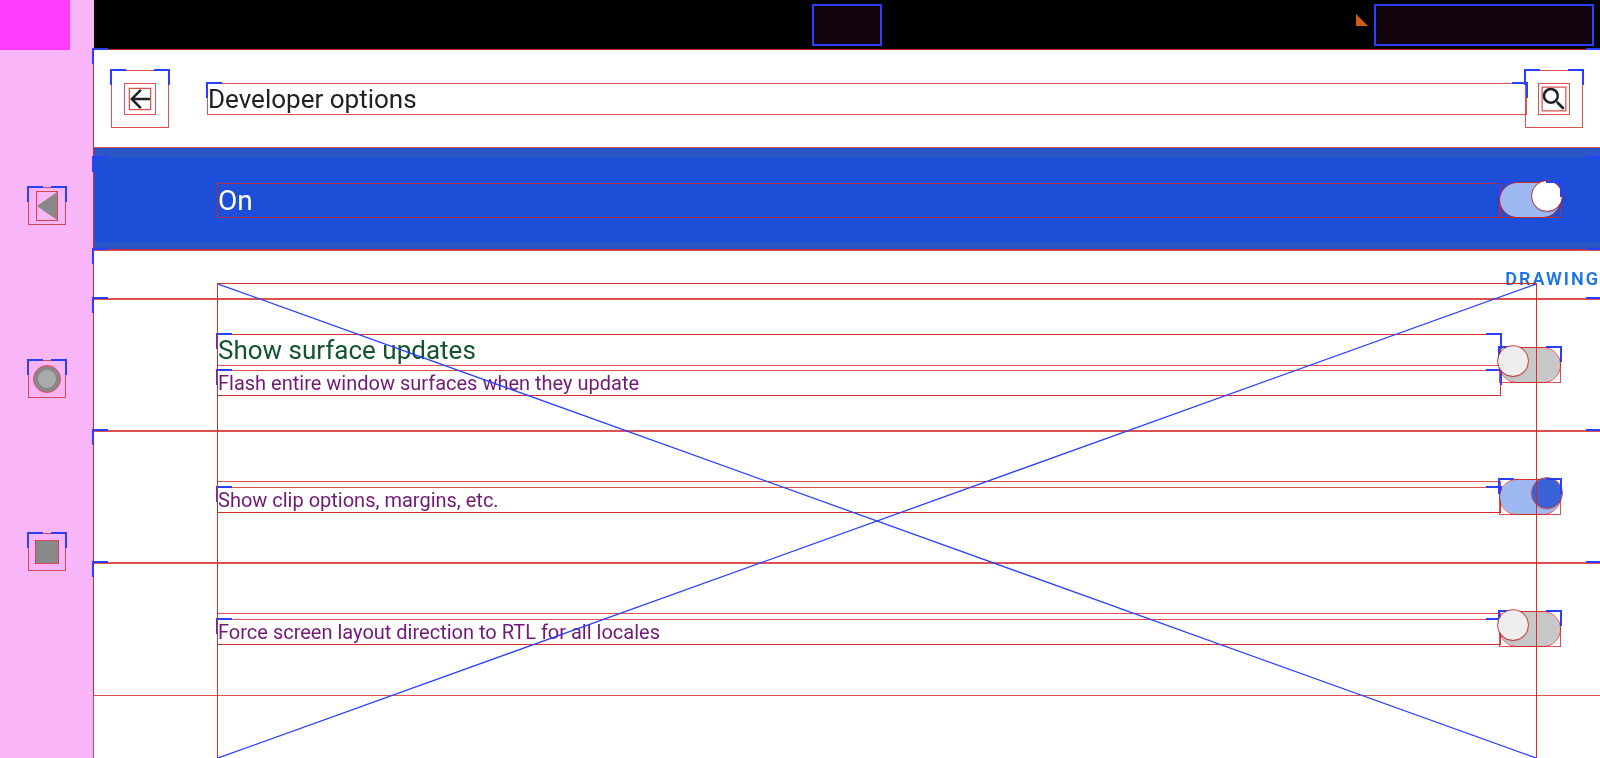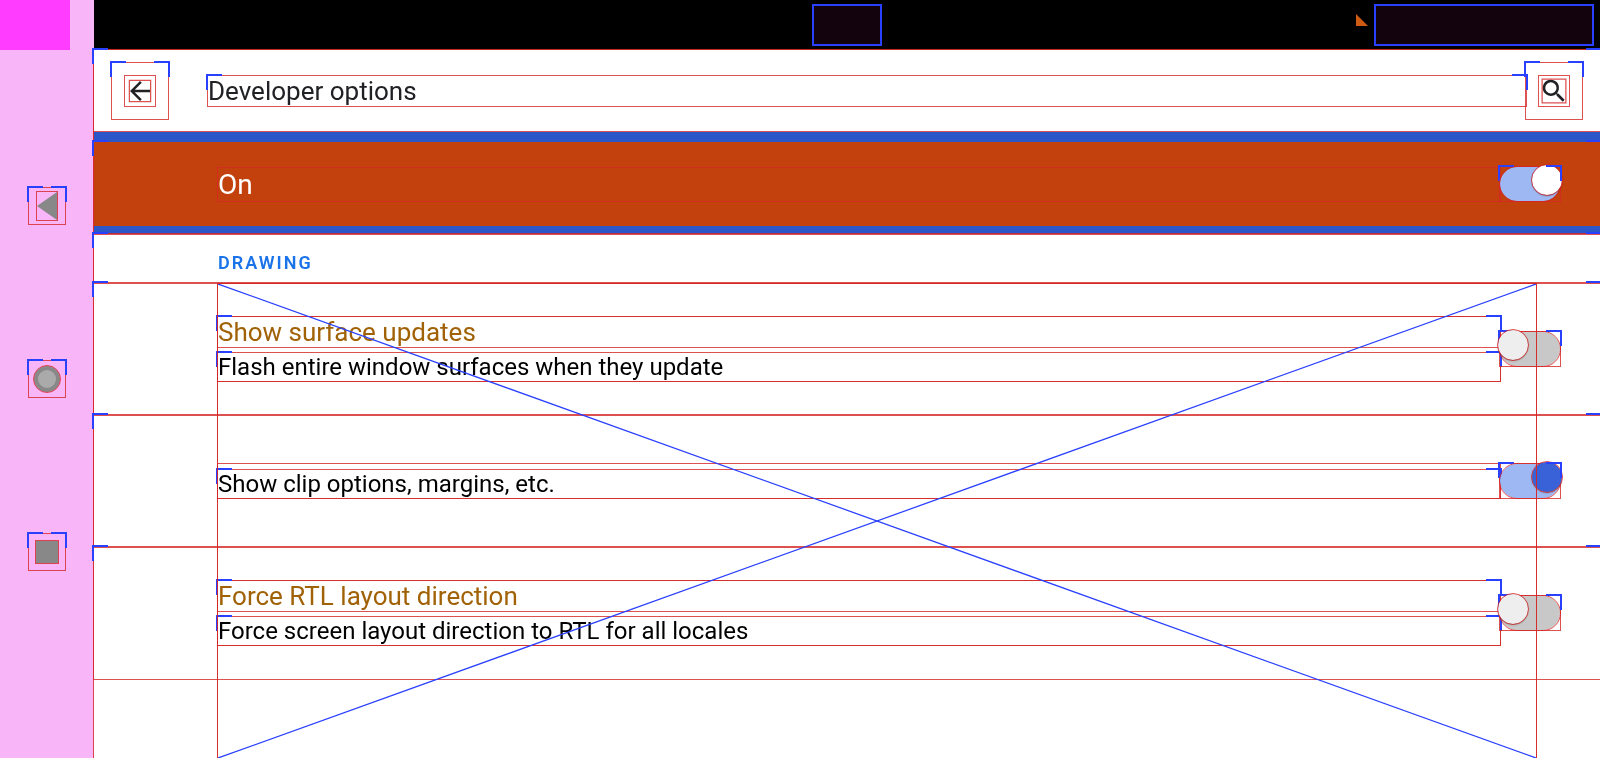--- a/index.html
+++ b/index.html
@@ -22,45 +22,45 @@
     position:absolute; left:94px; top:0; right:0; height:50px; background:#000;
   }
 
   
   .content {
     position:absolute; left:94px; top:50px; right:0; bottom:0; background:#fff;
   }
 
   
   .appbar {
-    height:82px; display:flex; align-items:center; padding:0 18px;
+    height:98px; display:flex; align-items:center; padding:0 18px;
   }
   .appbar .back { width:56px; height:56px; display:flex; align-items:center; justify-content:center; cursor:pointer; }
   .appbar .title { font-size:26px; color:#202124; margin-left:40px; flex:1; }
   .appbar .search { width:56px; height:56px; display:flex; align-items:center; justify-content:center; cursor:pointer; }
 
   
   .master-banner {
-    height:84px; background:#c2410c; display:flex; align-items:center; padding-left:124px; padding-right:40px;
+    height:84px; background:#1d4ed8; display:flex; align-items:center; padding-left:124px; padding-right:40px;
     border-top: 10px solid #2b56c8; border-bottom: 8px solid #2b56c8; box-sizing: content-box;
   }
   .master-banner .label { font-size:28px; color:#fff; flex:1; }
 
   
   .section-header {
-    padding: 18px 0 10px 124px; font-size:18px; letter-spacing:2px; color:#1a73e8; font-weight:600;
+    padding: 18px 0 10px 124px; font-size:18px; letter-spacing:2px; color:#1a73e8; font-weight:600;text-align:right;
   }
 
   
   .row {
     display:flex; align-items:center; padding:20px 40px 20px 124px; min-height:132px;
   }
   .row .texts { flex:1; }
-  .row .t1 { font-size:26px; color:#a16207; }
-  .row .t2 { font-size:24px; color:#000000; margin-top:6px; }
+  .row .t1 { font-size:26px; color:#14532d; }
+  .row .t2 { font-size:20px; color:#701a75; margin-top:6px; }
 
   
   .switch { position:relative; width:60px; height:34px; }
   .switch .track { position:absolute; inset:0; border-radius:20px; }
   .switch .thumb { position:absolute; top:-2px; width:30px; height:30px; border-radius:50%; box-shadow:0 1px 2px rgba(0,0,0,.3); }
   .switch.off .track { background:#c8c8c8; }
   .switch.off .thumb { left:-2px; background:#eee; }
   .switch.on .track { background:#9db8f2; }
   .switch.on .thumb { right:-2px; background:#3a62d8; }
   .switch.on-white .track { background:#9db8f2; }
@@ -148,21 +148,20 @@
       <div class="t2 corner">Show clip options, margins, etc.</div>
     </div>
     <div class="switch on corner">
       <div class="track"></div>
         <div class="thumb"></div>
     </div>
   </div>
 
   <div class="row corner">
     <div class="texts">
-      <div class="t1 corner">Force RTL layout direction</div>
       <div class="t2 corner">Force screen layout direction to RTL for all locales</div>
     </div>
     <div class="switch off corner">
       <div class="track"></div>
         <div class="thumb"></div>
     </div>
   </div>
 
 
   <div class="cross-area">

